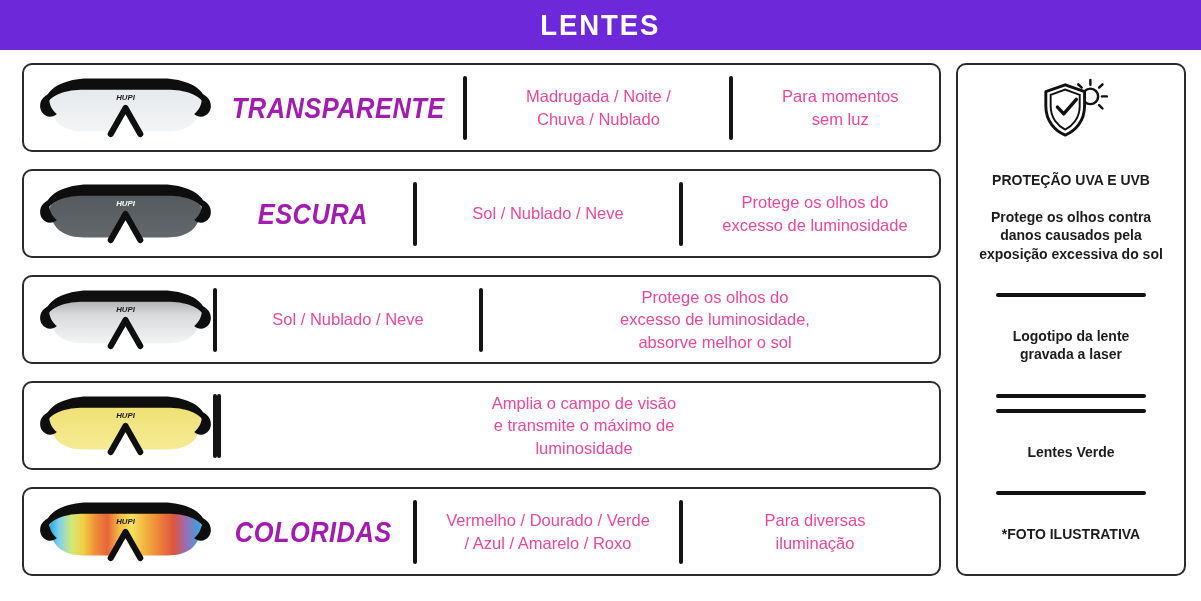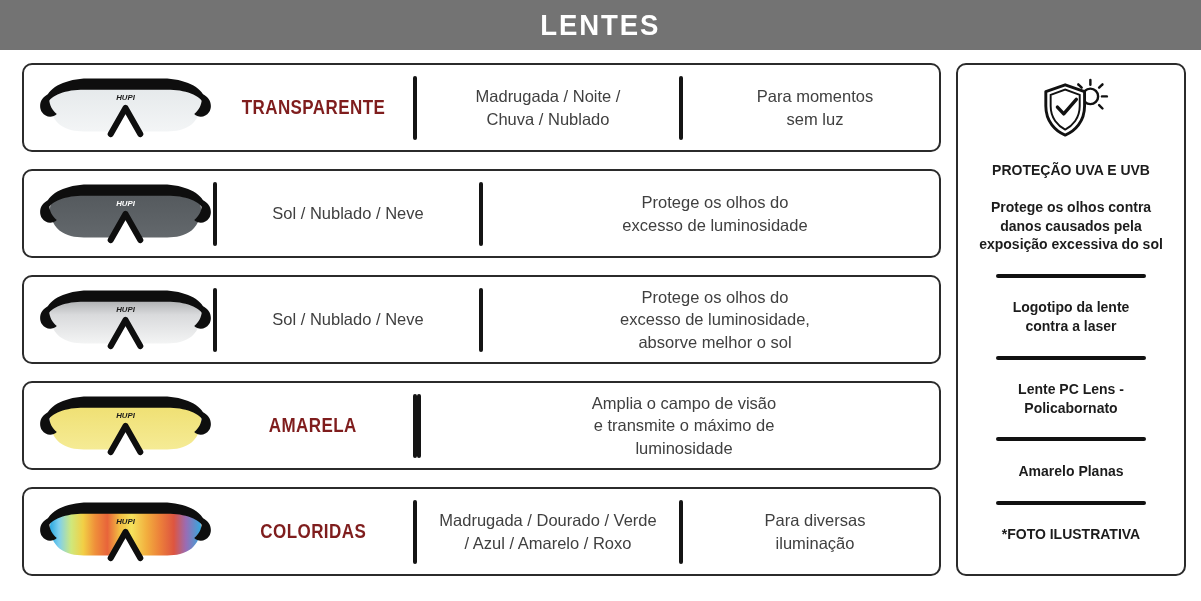--- a/index.html
+++ b/index.html
@@ -2,42 +2,42 @@
 <html><head>
 <meta charset="utf-8">
 <style>
   * { box-sizing: border-box; }
   html,body { margin:0; padding:0; }
   body {
     width:1201px; height:601px; background:#ffffff;
     font-family:"Liberation Sans", sans-serif; color:#1c1c1c; overflow:hidden;
   }
   .header-bar {
-    width:100%; height:50px; background:#737373;
+    width:100%; height:50px; background:#6d28d9;
     display:flex; align-items:center; justify-content:center;
   }
   .page-title {
     color:#ffffff; font-size:29px; font-weight:bold; letter-spacing:2px;
     margin:0; display:inline-block; transform:scaleX(0.95);
   }
   .content { display:flex; gap:15px; padding:13px 15px 0 22px; }
   .rows-col { width:919px; display:flex; flex-direction:column; gap:17px; }
   .card {
     height:89px; border:2px solid #2b2b2b; border-radius:10px; background:#fff;
     display:flex; align-items:center;
   }
   .glasses { width:175px; margin-left:14px; flex:0 0 175px; display:flex; align-items:center; }
   .glasses svg { width:175px; height:80px; display:block; }
   .lens-name {
-    flex:0 0 200px; text-align:center; font-weight:bold; font-size:20px; color:#7f1d1d;
+    flex:0 0 200px; text-align:center; font-weight:bold; font-size:30px; color:#a21caf;font-style:italic;
   }
   .lens-name span { display:inline-block; transform:scaleX(0.85); white-space:nowrap; letter-spacing:0.5px; }
   .vbar { flex:0 0 4px; width:4px; height:64px; background:#141414; border-radius:2px; }
   .cell-text {
-    text-align:center; font-size:16.5px; line-height:1.35; color:#404040;
+    text-align:center; font-size:16.5px; line-height:1.35; color:#ec4899;
     white-space:pre-line;
   }
   .cond { flex:0 0 262px; }
   .benefit { flex:1;margin-left:8px; }
   .sidebar {
     width:230px; height:513px; border:2px solid #2b2b2b; border-radius:10px; background:#fff;
     display:flex; flex-direction:column; align-items:center; justify-content:space-between;
     padding:12px 8px; text-align:center;
   }
   .sidebar .sec { font-size:14px; font-weight:bold; line-height:1.32; white-space:pre-line; }
@@ -91,20 +91,21 @@
             </linearGradient>
           </defs>
           <path fill="url(#g1)" d="M14 34 C16 24 30 19 48 18 L152 18 C170 19 184 24 186 34 C189 46 184 58 176 65 C168 71 158 73 148 73 L117 73 L100 47 L83 73 L52 73 C42 73 32 71 24 65 C16 58 11 46 14 34 Z"></path>
           <path fill="#0e0e0e" d="M8 38 C10 23 28 14 52 12 L148 12 C172 14 190 23 192 38 L192 44 C186 30 168 25 148 25 L52 25 C32 25 14 30 8 44 Z"></path>
           <path fill="#0e0e0e" d="M12 30 C3 33 -1 43 4 51 C8 57 16 58 21 53 C14 47 11 39 13 31 Z"></path>
           <path fill="#0e0e0e" d="M188 30 C197 33 201 43 196 51 C192 57 184 58 179 53 C186 47 189 39 187 31 Z"></path>
           <path fill="#ffffff" stroke="#0e0e0e" stroke-width="7" stroke-linecap="round" stroke-linejoin="round" d="M83 76 L100 46 L117 76"></path>
           <text x="100" y="37" text-anchor="middle" font-size="9" font-weight="bold" font-style="italic" fill="#ffffff">HUPI</text>
         </svg>
       </div>
+      <div class="lens-name"><span>ESCURA</span></div>
       <div class="vbar"></div>
       <div class="cell-text cond">Sol / Nublado / Neve</div>
       <div class="vbar"></div>
       <div class="cell-text benefit">Protege os olhos do
 excesso de luminosidade</div>
     </section>
 
     <section class="card">
       <div class="glasses">
         <svg viewBox="0 0 200 92">
@@ -141,21 +142,20 @@
             </linearGradient>
           </defs>
           <path fill="url(#g3)" d="M14 34 C16 24 30 19 48 18 L152 18 C170 19 184 24 186 34 C189 46 184 58 176 65 C168 71 158 73 148 73 L117 73 L100 47 L83 73 L52 73 C42 73 32 71 24 65 C16 58 11 46 14 34 Z"></path>
           <path fill="#0e0e0e" d="M8 38 C10 23 28 14 52 12 L148 12 C172 14 190 23 192 38 L192 44 C186 30 168 25 148 25 L52 25 C32 25 14 30 8 44 Z"></path>
           <path fill="#0e0e0e" d="M12 30 C3 33 -1 43 4 51 C8 57 16 58 21 53 C14 47 11 39 13 31 Z"></path>
           <path fill="#0e0e0e" d="M188 30 C197 33 201 43 196 51 C192 57 184 58 179 53 C186 47 189 39 187 31 Z"></path>
           <path fill="#ffffff" stroke="#0e0e0e" stroke-width="7" stroke-linecap="round" stroke-linejoin="round" d="M83 76 L100 46 L117 76"></path>
           <text x="100" y="37" text-anchor="middle" font-size="9" font-weight="bold" font-style="italic" fill="#1a1a1a">HUPI</text>
         </svg>
       </div>
-      <div class="lens-name"><span>AMARELA</span></div>
       <div class="vbar"></div>
       <div class="vbar"></div>
       <div class="cell-text benefit">Amplia o campo de visão
 e transmite o máximo de
 luminosidade</div>
     </section>
 
     <section class="card">
       <div class="glasses">
         <svg viewBox="0 0 200 92">
@@ -179,21 +179,21 @@
           <path fill="url(#g4)" d="M14 34 C16 24 30 19 48 18 L152 18 C170 19 184 24 186 34 C189 46 184 58 176 65 C168 71 158 73 148 73 L117 73 L100 47 L83 73 L52 73 C42 73 32 71 24 65 C16 58 11 46 14 34 Z"></path>
           <path fill="#0e0e0e" d="M8 38 C10 23 28 14 52 12 L148 12 C172 14 190 23 192 38 L192 44 C186 30 168 25 148 25 L52 25 C32 25 14 30 8 44 Z"></path>
           <path fill="#0e0e0e" d="M12 30 C3 33 -1 43 4 51 C8 57 16 58 21 53 C14 47 11 39 13 31 Z"></path>
           <path fill="#0e0e0e" d="M188 30 C197 33 201 43 196 51 C192 57 184 58 179 53 C186 47 189 39 187 31 Z"></path>
           <path fill="#ffffff" stroke="#0e0e0e" stroke-width="7" stroke-linecap="round" stroke-linejoin="round" d="M83 76 L100 46 L117 76"></path>
           <text x="100" y="37" text-anchor="middle" font-size="9" font-weight="bold" font-style="italic" fill="#1a1a1a">HUPI</text>
         </svg>
       </div>
       <div class="lens-name"><span>COLORIDAS</span></div>
       <div class="vbar"></div>
-      <div class="cell-text cond">Madrugada / Dourado / Verde
+      <div class="cell-text cond">Vermelho / Dourado / Verde
 / Azul / Amarelo / Roxo</div>
       <div class="vbar"></div>
       <div class="cell-text benefit">Para diversas
 iluminação</div>
     </section>
 
   </div>
 
   <aside class="sidebar">
     <div class="shield-wrap">
@@ -216,34 +216,30 @@
       <div class="sec-title">PROTEÇÃO UVA E UVB</div>
       <div class="sec-text">Protege os olhos contra
 danos causados pela
 exposição excessiva do sol</div>
     </div>
 
     <div class="hdiv"></div>
 
     <div class="sec">
       <div class="sec-text">Logotipo da lente
-contra a laser</div>
-    </div>
-
-    <div class="hdiv"></div>
-
-    <div class="sec">
-      <div class="sec-text">Lente PC Lens -
-Policabornato</div>
-    </div>
-
-    <div class="hdiv"></div>
-
-    <div class="sec">
-      <div class="sec-text">Amarelo Planas</div>
+gravada a laser</div>
+    </div>
+
+    <div class="hdiv"></div>
+
+
+    <div class="hdiv"></div>
+
+    <div class="sec">
+      <div class="sec-text">Lentes Verde</div>
     </div>
 
     <div class="hdiv"></div>
 
     <div class="sec">
       <div class="sec-title">*FOTO ILUSTRATIVA</div>
     </div>
   </aside>
 </div>
 

